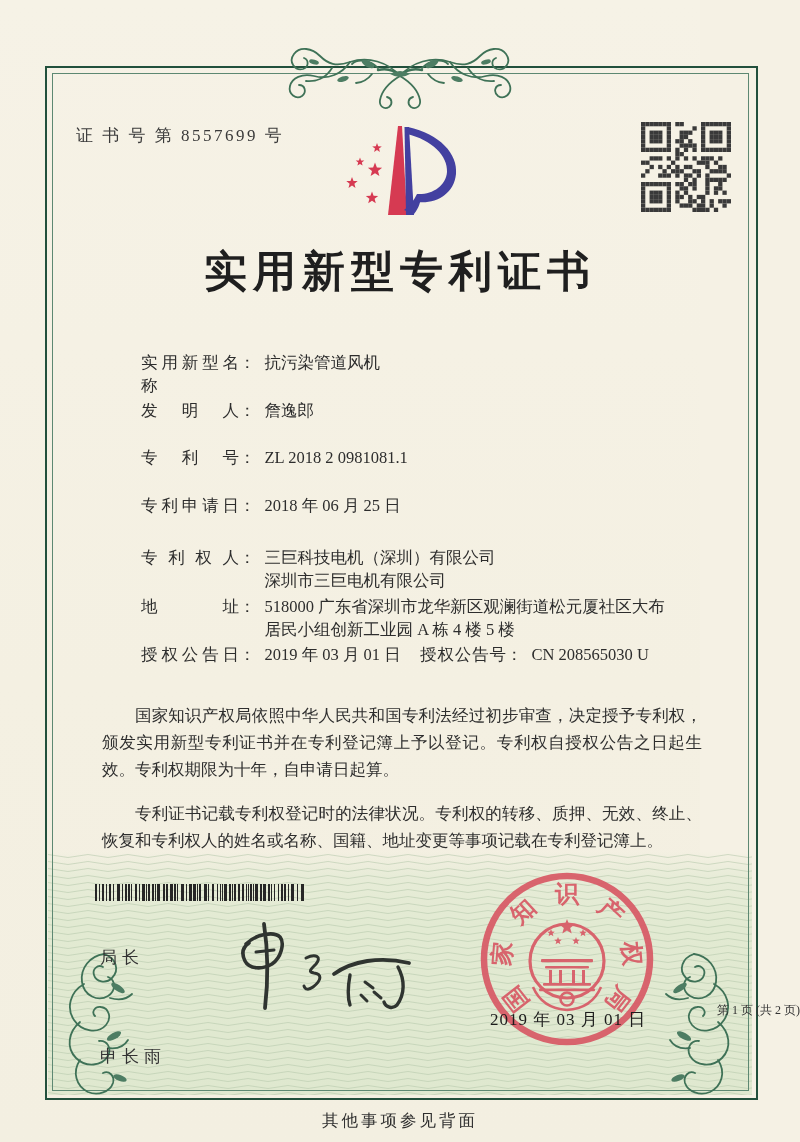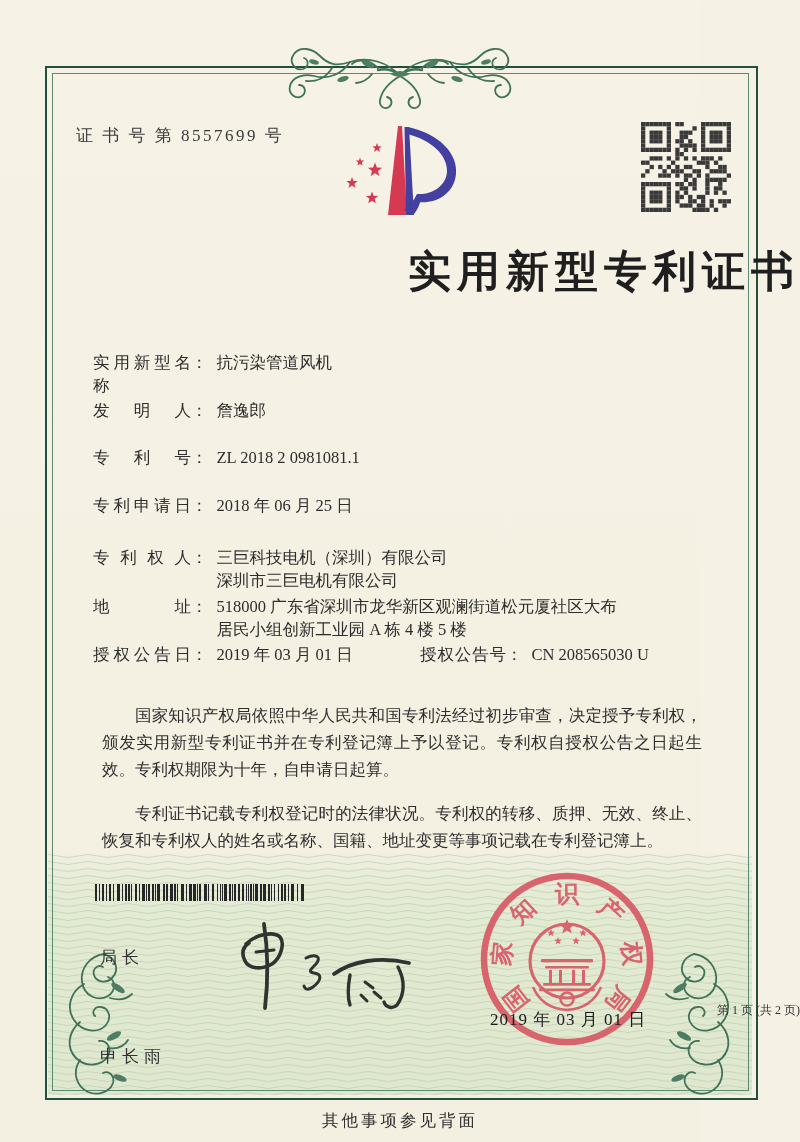--- a/index.html
+++ b/index.html
@@ -10,25 +10,25 @@
   
   #paper{width:700px;height:1142px;background:linear-gradient(180deg,#f6f2e6 0%,#f4f0e2 60%,#f3efe1 100%);}
   
   #frame-outer{left:45px;top:66px;width:709px;height:1030px;border:2.5px solid #22503c;}
   #frame-inner{left:52px;top:73px;width:695px;height:1016px;border:1px solid #5d8872;}
   
   #band{left:48px;top:852px;width:704px;height:243px;overflow:hidden;
         background:linear-gradient(180deg,rgba(230,236,215,0) 0%,rgba(228,235,213,.8) 10%,#e2ead2 30%,#dfe8cf 100%);}
   
   #cert-no{left:76px;top:124px;font-size:17px;letter-spacing:2.5px;color:#3a3a3a;}
-  #title{left:0;top:243px;width:800px;text-align:right;font-size:43px;font-weight:600;
+  #title{left:0;top:243px;width:800px;text-align:center;font-size:43px;font-weight:600;
          letter-spacing:6px;color:#1f1f1f;}
   
   .frow{left:93px;width:660px;font-size:16.5px;color:#2d2d2d;line-height:23px;}
-  .flabel{display:inline-block;width:98px;text-align:justify;text-align-last:justify;vertical-align:top;}
+  .flabel{display:inline-block;width:98px;text-align:justify;text-align-last:justify;vertical-align:top;margin-left:48px;}
   .fcolon{display:inline-block;vertical-align:top;margin-right:9px;}
   .fvalue{display:inline-block;vertical-align:top;max-width:520px;}
   .fgroup2{position:absolute;left:313px;top:0;margin-left:14px;}
   .flabel2{display:inline-block;width:86px;text-align:justify;text-align-last:justify;vertical-align:top;}
   
   #body-text{left:86px;top:686px;width:632px;font-size:16.5px;line-height:27.2px;
              color:#2e2e2e;text-align:justify;}
   #body-text p{margin:16px;text-indent:2em;}
   
   #barcode{left:95px;top:884px;width:210px;height:17px;}

